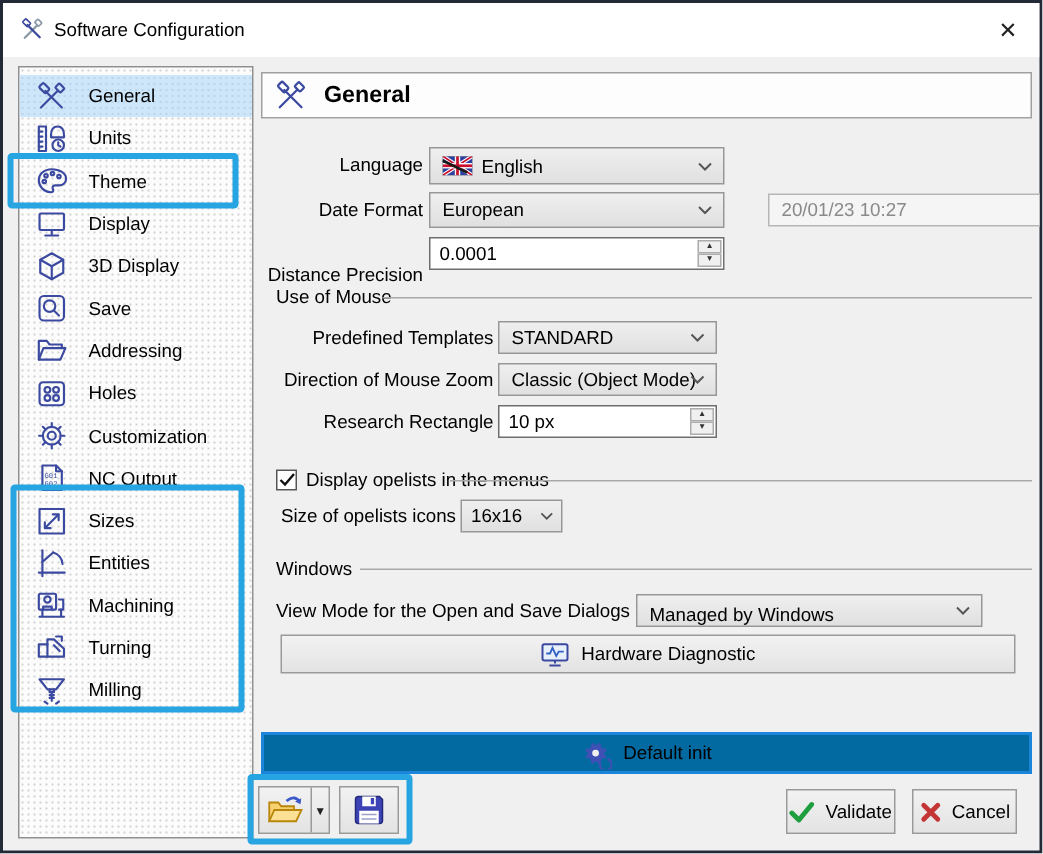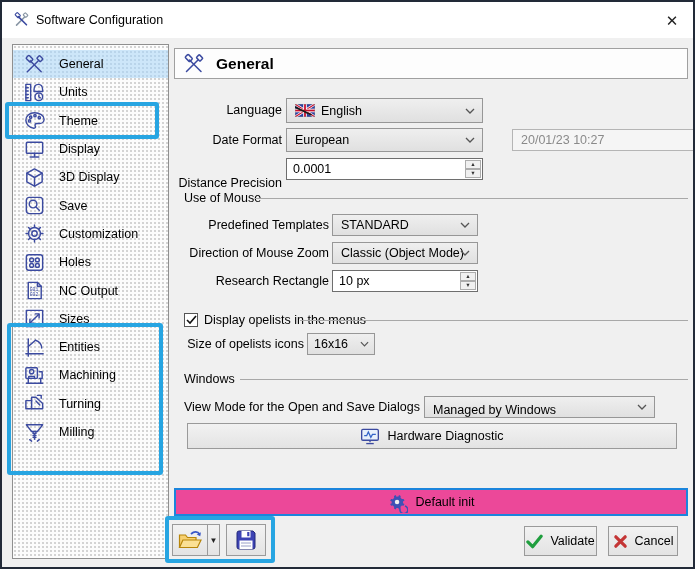--- a/index.html
+++ b/index.html
@@ -58,21 +58,21 @@
 
   .group-title { position:absolute; white-space:nowrap; }
   .group-line { position:absolute; height:0; border-top:1px solid #a8a8a8; }
 
   .checkbox { position:absolute; width:14px; height:14px; background:#fff; border:1px solid #555;
               display:flex; align-items:center; justify-content:center; cursor:pointer; }
 
   .btn { position:absolute; background:linear-gradient(#f2f2f2,#e3e3e3); border:1px solid #9a9a9a;
          display:flex; align-items:center; justify-content:center; cursor:pointer; }
   .btn .blabel { margin-left:7px; }
-  .default-init { border:2px solid #1b85dc; background:#ec4899; }
+  .default-init { border:2px solid #1b85dc; background:#0369a1; }
 
   .split-open { position:absolute; left:170px; top:522px; width:48px; height:32px;
                 background:linear-gradient(#f2f2f2,#e3e3e3); border:1px solid #9a9a9a;
                 display:flex; cursor:pointer; }
   .split-open .main { width:34px; display:flex; align-items:center; justify-content:center; }
   .split-open .arrow { width:12px; border-left:1px solid #9a9a9a; display:flex;
                        align-items:center; justify-content:center; font-size:8px; color:#222; }
 </style>
 </head>
 <body>
@@ -161,43 +161,52 @@
       <span class="ic">
         <svg class="nav" width="23" height="23" viewBox="0 0 24 24">
           <rect x="3.5" y="3.5" width="17" height="17" rx="3"></rect>
           <circle cx="10.5" cy="10.5" r="4"></circle>
           <line x1="13.5" y1="13.5" x2="17" y2="17"></line>
         </svg>
       </span>
       <span class="lb">Save</span>
     </div>
 
-
-    <div class="side-item">
-      <span class="ic">
-        <svg class="nav" width="23" height="23" viewBox="0 0 24 24">
-          <circle cx="12" cy="12" r="6.2"></circle>
-          <circle cx="12" cy="12" r="2.8"></circle>
-          <path d="M12 3.2 v2.6 M12 18.2 v2.6 M3.2 12 h2.6 M18.2 12 h2.6 M5.8 5.8 l1.9 1.9 M16.3 16.3 l1.9 1.9 M18.2 5.8 l-1.9 1.9 M7.7 16.3 l-1.9 1.9"></path>
-        </svg>
-      </span>
-      <span class="lb">Customization</span>
+    <div class="side-item">
+      <span class="ic">
+        <svg class="nav" width="23" height="23" viewBox="0 0 24 24">
+          <path d="M3 18.5 V5.5 h5.5 l2 2.5 H19 v2.5"></path>
+          <path d="M3 18.5 l3.2-8 H21.5 L18 18.5 Z"></path>
+        </svg>
+      </span>
+      <span class="lb">Addressing</span>
     </div>
 
     <div class="side-item">
       <span class="ic">
         <svg class="nav" width="23" height="23" viewBox="0 0 24 24">
           <rect x="3.5" y="4" width="17" height="16" rx="2.5"></rect>
           <circle cx="9" cy="9.3" r="2"></circle>
             <circle cx="15" cy="9.3" r="2"></circle>
           <circle cx="9" cy="15" r="2"></circle>
             <circle cx="15" cy="15" r="2"></circle>
         </svg>
       </span>
       <span class="lb">Holes</span>
+    </div>
+
+    <div class="side-item">
+      <span class="ic">
+        <svg class="nav" width="23" height="23" viewBox="0 0 24 24">
+          <circle cx="12" cy="12" r="6.2"></circle>
+          <circle cx="12" cy="12" r="2.8"></circle>
+          <path d="M12 3.2 v2.6 M12 18.2 v2.6 M3.2 12 h2.6 M18.2 12 h2.6 M5.8 5.8 l1.9 1.9 M16.3 16.3 l1.9 1.9 M18.2 5.8 l-1.9 1.9 M7.7 16.3 l-1.9 1.9"></path>
+        </svg>
+      </span>
+      <span class="lb">Customization</span>
     </div>
 
     <div class="side-item">
       <span class="ic">
         <svg class="nav" width="23" height="23" viewBox="0 0 24 24">
           <path d="M5.5 3.5 h9.5 l4 4 v13 H5.5 z"></path>
           <path d="M15 3.5 v4 h4"></path>
           <text x="7" y="12.5" font-size="5" stroke="none" fill="#3b4aa0" font-family="'Liberation Mono', monospace">G01</text>
           <text x="7" y="18" font-size="5" stroke="none" fill="#3b4aa0" font-family="'Liberation Mono', monospace">G02</text>
         </svg>

